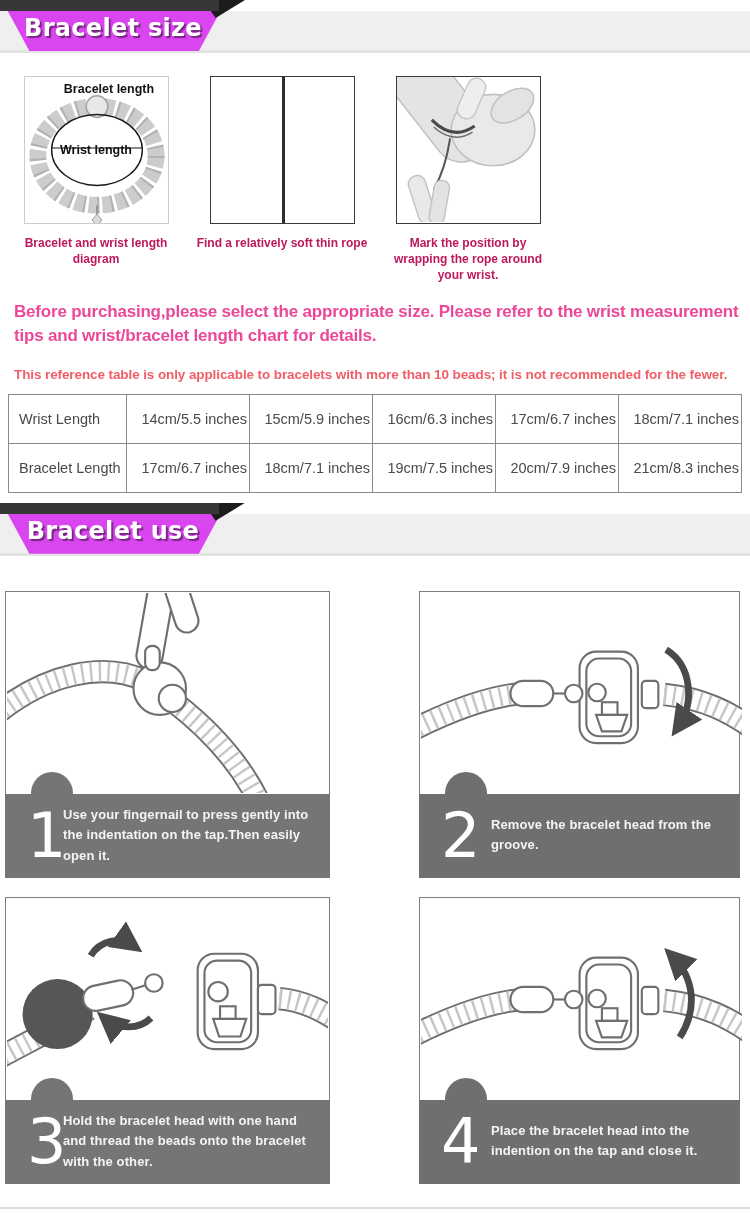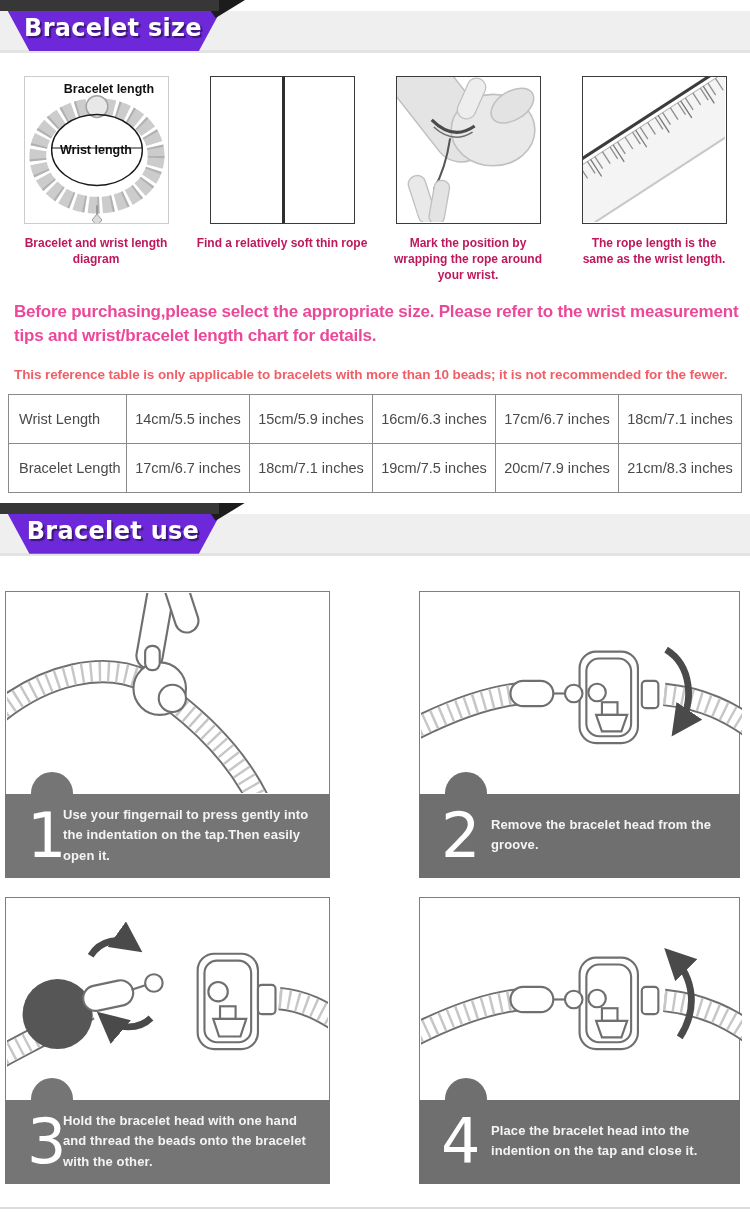--- a/index.html
+++ b/index.html
@@ -5,21 +5,21 @@
   * { margin:0; padding:0; box-sizing:border-box; }
   html,body { background:#ffffff; }
   body {
     width:750px; height:1213px; margin:0 auto; position:relative;
     font-family:"Liberation Sans", sans-serif; color:#222; overflow:hidden;
   }
 
   
   .banner { position:relative; height:62px; }
   .banner .strip  { position:absolute; top:11px; left:0; right:0; height:42px; background:#efefef; border-bottom:3px solid #e3e3e3; }
-  .banner .ribbon { position:absolute; top:5px; left:0; width:226px; height:46px; background:#6d28d9;
+  .banner .ribbon { position:absolute; top:5px; left:0; width:226px; height:46px; background:#d946ef;
                     clip-path:polygon(2% 0,99% 0,88% 100%,13% 100%);
                     display:flex; align-items:center; justify-content:center; z-index:2; }
   .banner .fold   { position:absolute; top:0; left:203px; width:42px; height:18px; background:#1c1c1c;
                     clip-path:polygon(0 0,100% 0,30% 100%); z-index:3; }
   .banner .bar    { position:absolute; top:0; left:0; width:219px; height:11px; background:#373737; z-index:4; }
   .banner .label  { font-family:"DejaVu Sans", sans-serif; font-weight:bold; font-size:24px; color:#fff;
                     letter-spacing:.3px; text-shadow:2px 2px 1px rgba(0,0,0,.45); white-space:nowrap; }
 
   
   .figures { display:grid; grid-template-columns:repeat(4,1fr); padding:14px 3px 0 3px; }
@@ -38,21 +38,21 @@
   .figbox svg { position:absolute; inset:0; }
 
   
   .intro   { margin:16px 10px 0 14px; width:726px; font-weight:bold; font-size:17px; line-height:1.42;
              color:#ec4899; letter-spacing:-0.2px; }
   .warning { margin:19px 10px 0 14px; font-weight:bold; font-size:13.5px; color:#f05f68; letter-spacing:-0.1px; }
 
   
   .size-table { border-collapse:collapse; margin:12px 8px 0 8px; width:734px; table-layout:fixed; }
   .size-table td { border:1px solid #8a8a8a; height:49px; font-size:14.5px; color:#4a4a4a;
-                   text-align:center; vertical-align:middle; padding:2px; }
+                   text-align:right; vertical-align:middle; padding:2px; }
   .size-table td.rowhead { text-align:left; padding-left:10px; width:118px; }
 
   
   .steps { display:grid; grid-template-columns:325px 321px; column-gap:89px; row-gap:19px;
            padding-left:5px; margin-top:26px; }
   .panel { position:relative; height:287px; border:1px solid #7e7e7e; background:#fff; }
   .panel .illu { position:absolute; top:1px; left:1px; width:321px; height:200px; }
   .stepbar { position:absolute; left:-1px; right:-1px; bottom:-1px; height:84px; background:#757575; }
   .panel:nth-child(even) .stepbar { background:#6f6f6f; }
   .bump { position:absolute; top:-22px; left:26px; width:42px; height:22px; background:inherit;
@@ -132,34 +132,20 @@
           <path d="M34 42 C 48 56, 62 58, 76 48" fill="none" stroke="#4a4a4a" stroke-width="3"></path>
           <path d="M36 49 C 49 61, 61 62, 74 54" fill="none" stroke="#6d6d6d" stroke-width="1.5"></path>
           <path d="M52 60 C 49 80, 44 96, 36 110" fill="none" stroke="#555555" stroke-width="2"></path>
           <rect x="16" y="96" width="17" height="48" rx="8" transform="rotate(-18 24 120)" fill="#e9e9e9" stroke="#c0c0c0" stroke-width="1.3"></rect>
           <rect x="34" y="101" width="15" height="43" rx="7" transform="rotate(10 41 122)" fill="#e3e3e3" stroke="#c0c0c0" stroke-width="1.3"></rect>
         </svg>
       </div>
       <div class="figcap left">Mark the position by wrapping the rope around your wrist.</div>
     </div>
 
-    <div class="figure">
-      <div class="figbox dark">
-        <svg viewBox="0 0 140 142">
-          <g transform="rotate(-33 70 71)">
-            <line x1="-45" y1="40" x2="210" y2="40" stroke="#3c3c3c" stroke-width="3"></line>
-            <rect x="-45" y="45" width="255" height="54" fill="#f4f4f4" stroke="#b5b5b5" stroke-width="1"></rect>
-            <path d="M-45 52 H 210" stroke="#8f8f8f" stroke-width="14" stroke-dasharray="1.3 7.5" fill="none"></path>
-            <path d="M-41 55 H 210" stroke="#7a7a7a" stroke-width="20" stroke-dasharray="1.3 25" fill="none"></path>
-            <line x1="-45" y1="99" x2="210" y2="99" stroke="#c9c9c9" stroke-width="2"></line>
-          </g>
-        </svg>
-      </div>
-      <div class="figcap left">The rope length is the same as the wrist length.</div>
-    </div>
 
   </div>
 
   <p class="intro">Before purchasing,please select the appropriate size. Please refer to the wrist measurement tips and wrist/bracelet length chart for details.</p>
   <p class="warning">This reference table is only applicable to bracelets with more than 10 beads; it is not recommended for the fewer.</p>
 
   <table class="size-table">
     <tbody>
       <tr>
         <td class="rowhead">Wrist Length</td>

